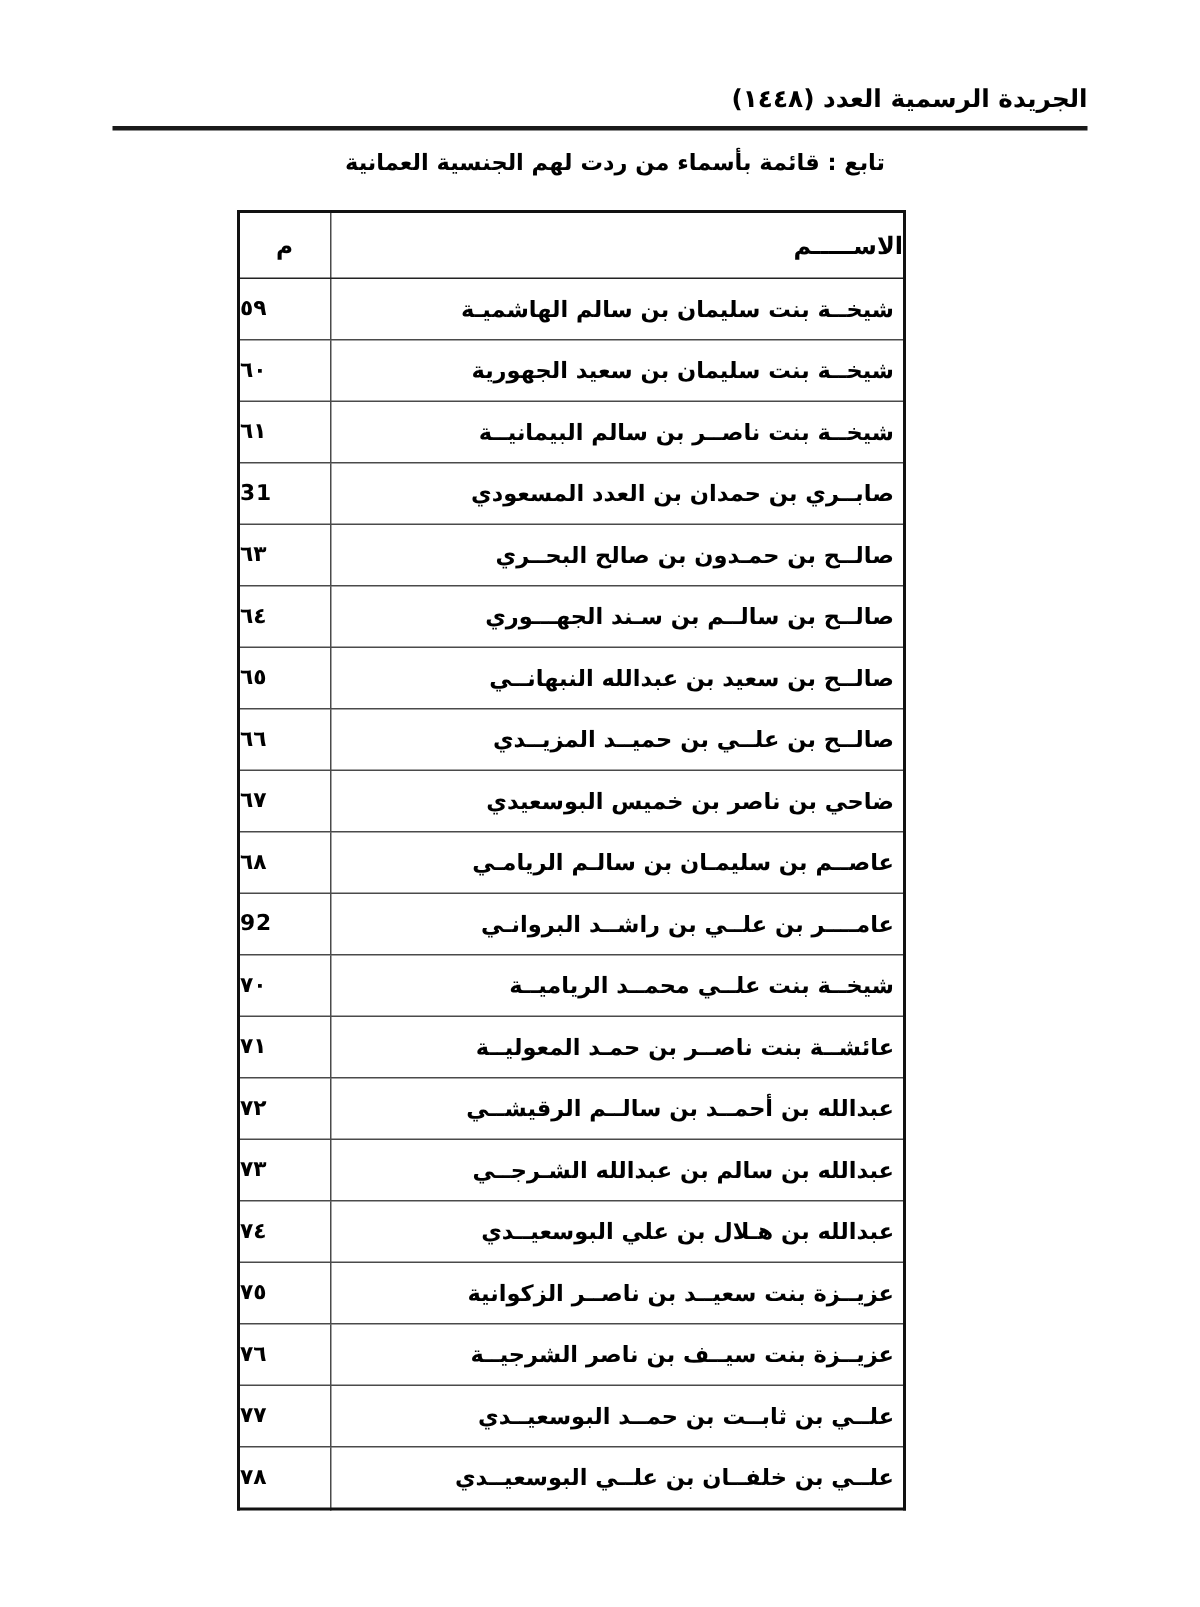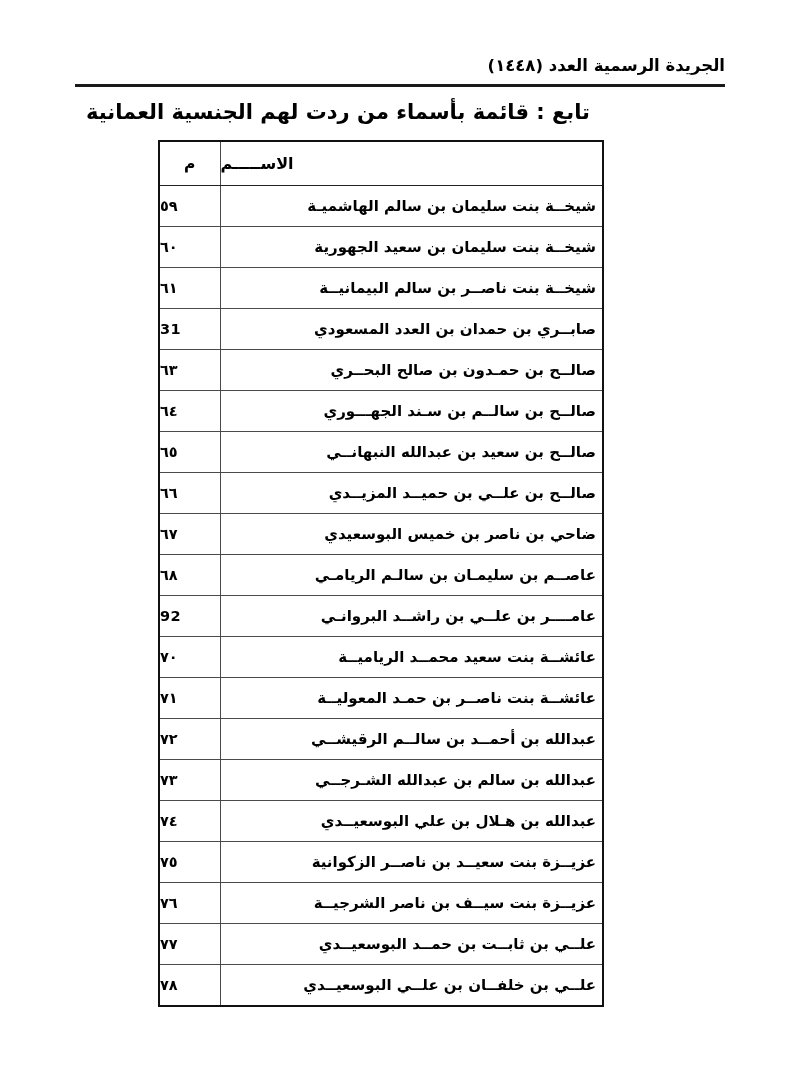--- a/index.html
+++ b/index.html
@@ -50,21 +50,21 @@
   }
 
   
   .doc-title {
     position: absolute;
     top: 99px;
     right: 210px;
     left: 170px;
     text-align: right;
     direction: rtl;
-    font-size: 21px;
+    font-size: 15px;
     font-weight: 700;
     line-height: 1.25;
     white-space: nowrap;
   }
 
   
   .table-wrap {
     position: absolute;
     top: 140px;
     right: 196px;
@@ -105,21 +105,21 @@
   .cell-num {
     font-size: 14.5px;
     font-weight: 700;
     text-align: left;
     direction: rtl;
     letter-spacing: 0.5px;
   }
   .head-name {
     font-size: 16px;
     font-weight: 700;
-    text-align: left;
+    text-align: right;
     direction: rtl;
     letter-spacing: 0.4px;
   }
   .head-num {
     font-size: 15.5px;
     font-weight: 700;
     text-align: center;
     direction: rtl;
   }
 
@@ -249,21 +249,21 @@
           <tr>
             <td>
               <div class="cell-name">عامــــر بن علــي بن راشــد البروانـي</div>
             </td>
             <td>
               <div class="cell-num">92</div>
             </td>
           </tr>
           <tr>
             <td>
-              <div class="cell-name">عائشــة بنت سعيد محمــد الرياميــة</div>
+              <div class="cell-name">شيخــة بنت علــي محمــد الرياميــة</div>
             </td>
             <td>
               <div class="cell-num">٧٠</div>
             </td>
           </tr>
           <tr>
             <td>
               <div class="cell-name">عائشــة بنت ناصــر بن حمـد المعوليــة</div>
             </td>
             <td>

